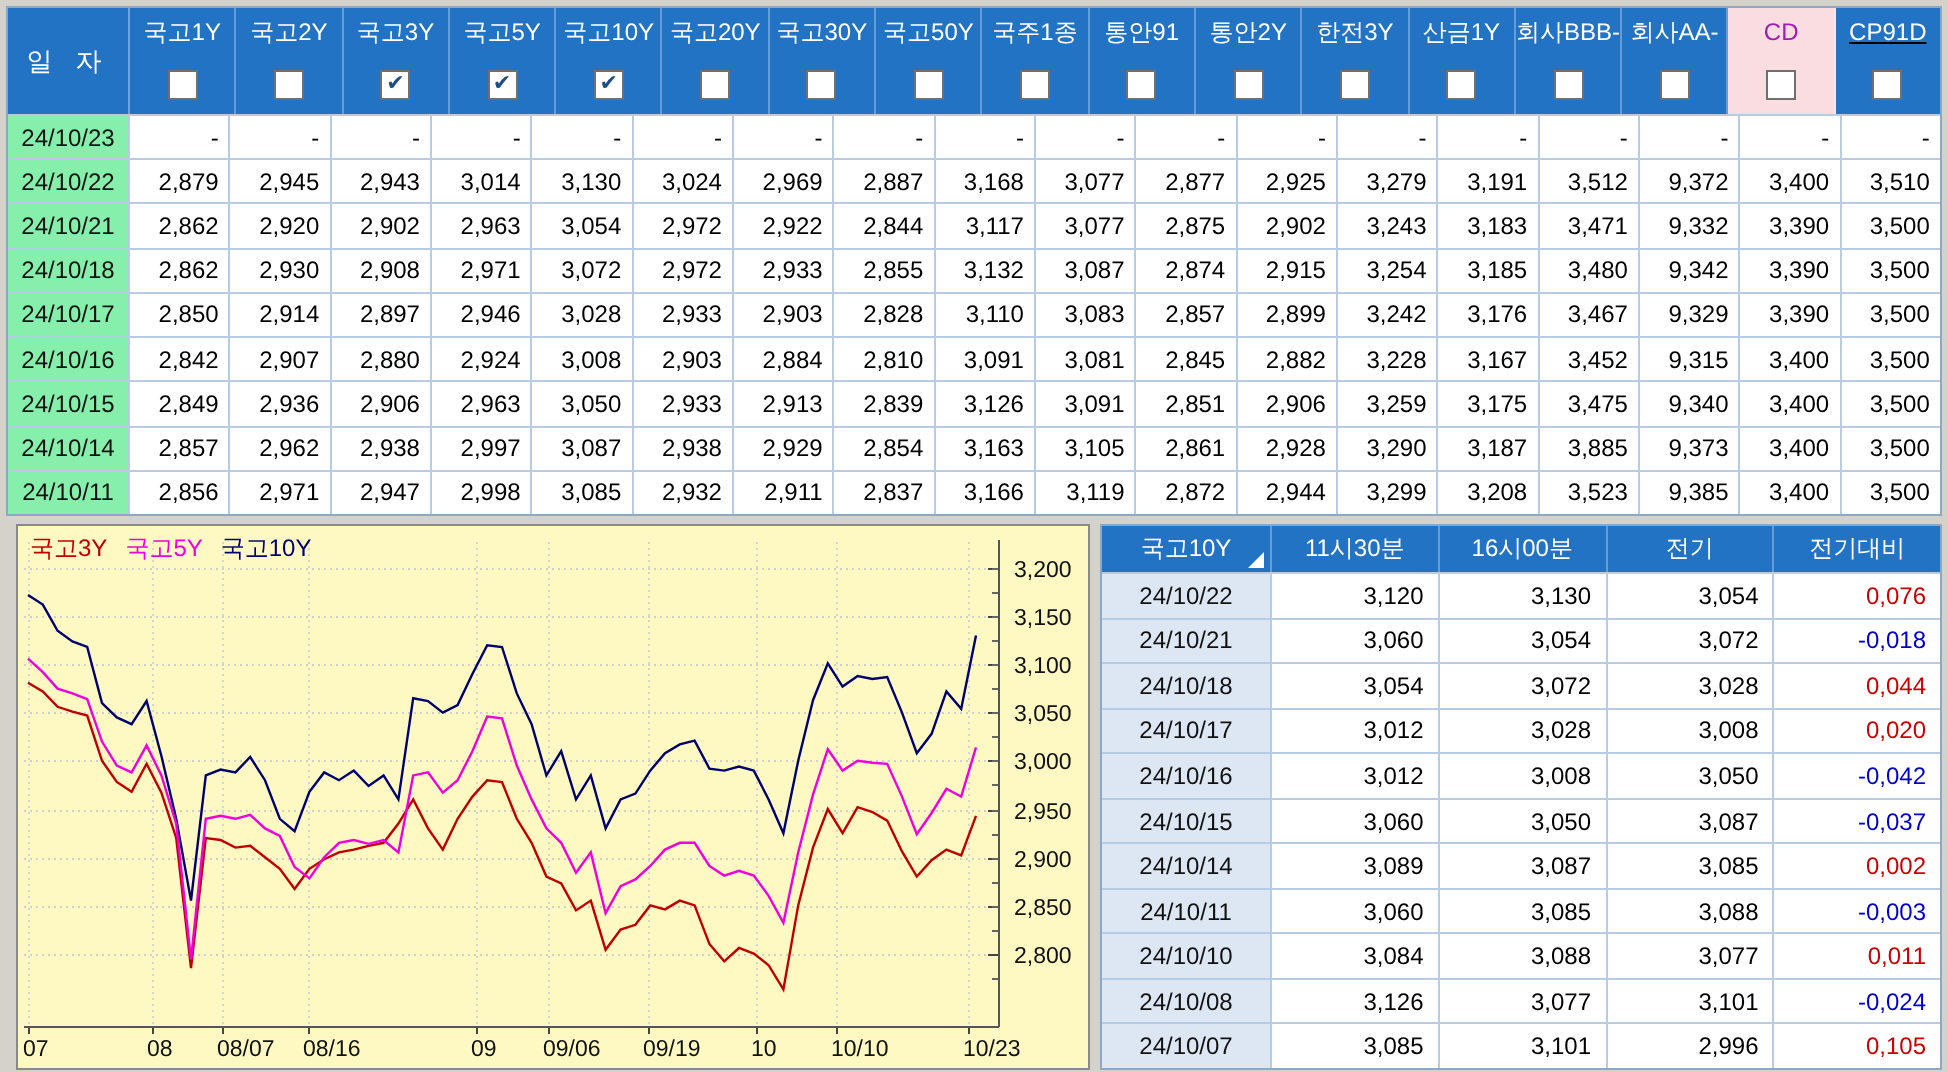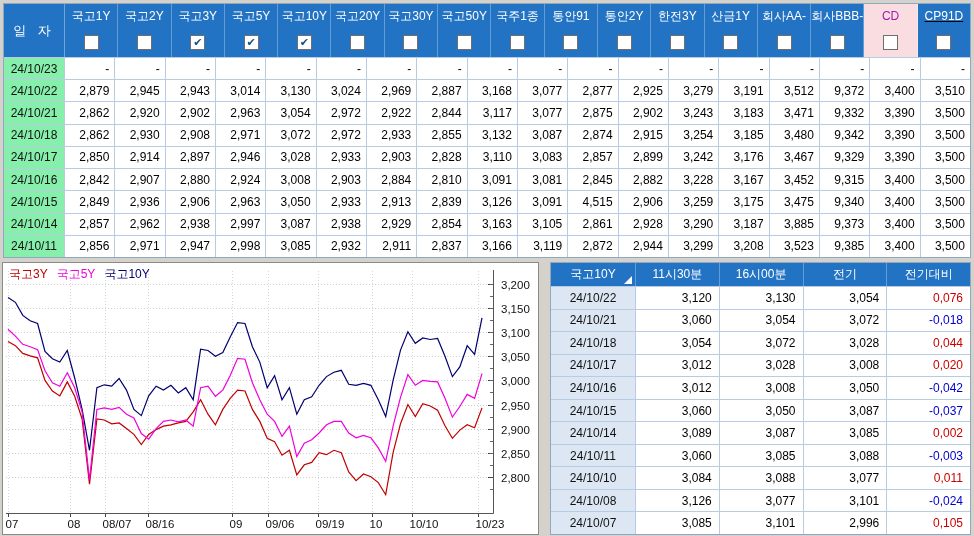--- a/index.html
+++ b/index.html
@@ -21,21 +21,21 @@
   .cb{width:13px;height:13px;background:#fff;border:1px solid #6f6f6f;font-size:11px;line-height:12px;
       text-align:center;color:#1d4e85;font-weight:bold;cursor:default;}
   .t-row{display:flex;flex:1;background:#fff;border-top:1px solid #b7cbe3;}
   .t-date{width:60px;flex:0 0 60px;background:#86efac;display:flex;align-items:center;justify-content:center;
           font-size:12px;color:#111;border-right:1px solid #b7cbe3;}
   .t-cell{flex:1;display:flex;align-items:center;justify-content:flex-end;padding-right:5px;
           font-size:12px;color:#000;border-right:1px solid #b7cbe3;box-sizing:border-box;}
   .t-cell:last-child{border-right:none;}
 
   
-  .chart-panel{position:absolute;left:2px;top:262px;width:537px;height:273px;background:#ffffff;
+  .chart-panel{position:absolute;left:8px;top:262px;width:537px;height:273px;background:#fef9c3;
                border:1px solid #8a8a8a;box-sizing:border-box;}
   .legend{position:absolute;left:6px;top:3px;font-size:12px;z-index:2;white-space:nowrap;}
   .legend span{margin-right:9px;}
   .chart-svg{position:absolute;left:0;top:0;}
 
   
   .right-table{position:absolute;left:550px;top:262px;width:421px;height:273px;display:flex;flex-direction:column;
                background:#fff;border:1px solid #8ea8c4;box-sizing:border-box;}
   .r-hrow{display:flex;height:23px;flex:0 0 23px;background:#2273c3;}
   .r-hcell{flex:1;position:relative;color:#fff;font-size:12px;display:flex;align-items:center;justify-content:center;
@@ -132,27 +132,27 @@
             <div class="cb"></div>
           </div>
         </div>
         <div class="t-colhead">
           <div class="t-collabel">산금1Y</div>
           <div class="t-colcheck">
             <div class="cb"></div>
           </div>
         </div>
         <div class="t-colhead">
+          <div class="t-collabel">회사BBB-</div>
+          <div class="t-colcheck">
+            <div class="cb"></div>
+          </div>
+        </div>
+        <div class="t-colhead">
           <div class="t-collabel">회사AA-</div>
-          <div class="t-colcheck">
-            <div class="cb"></div>
-          </div>
-        </div>
-        <div class="t-colhead">
-          <div class="t-collabel">회사BBB-</div>
           <div class="t-colcheck">
             <div class="cb"></div>
           </div>
         </div>
         <div class="t-colhead hl">
           <div class="t-collabel">CD</div>
           <div class="t-colcheck">
             <div class="cb"></div>
           </div>
         </div>
@@ -294,21 +294,21 @@
         <div class="t-cell">2,849</div>
         <div class="t-cell">2,936</div>
         <div class="t-cell">2,906</div>
         <div class="t-cell">2,963</div>
         <div class="t-cell">3,050</div>
         <div class="t-cell">2,933</div>
         <div class="t-cell">2,913</div>
         <div class="t-cell">2,839</div>
         <div class="t-cell">3,126</div>
         <div class="t-cell">3,091</div>
-        <div class="t-cell">4,515</div>
+        <div class="t-cell">2,851</div>
         <div class="t-cell">2,906</div>
         <div class="t-cell">3,259</div>
         <div class="t-cell">3,175</div>
         <div class="t-cell">3,475</div>
         <div class="t-cell">9,340</div>
         <div class="t-cell">3,400</div>
         <div class="t-cell">3,500</div>
       </div>
       <div class="t-row">
         <div class="t-date">24/10/14</div>

